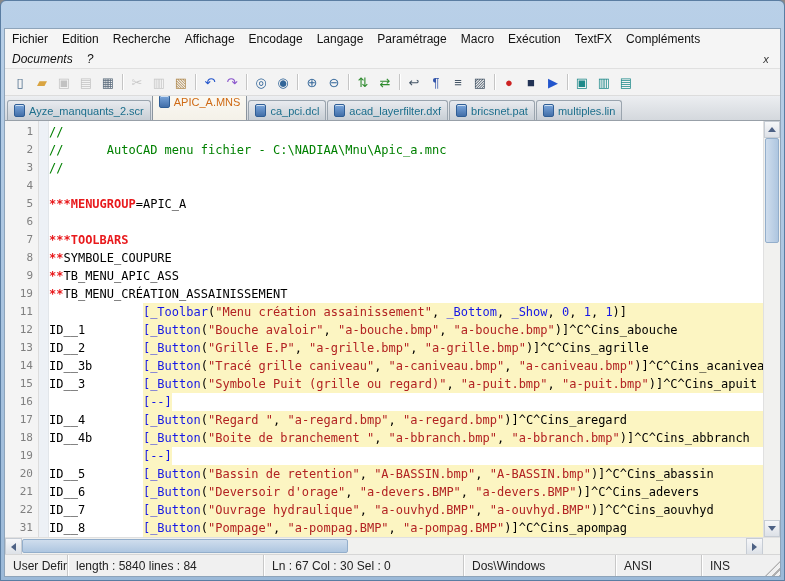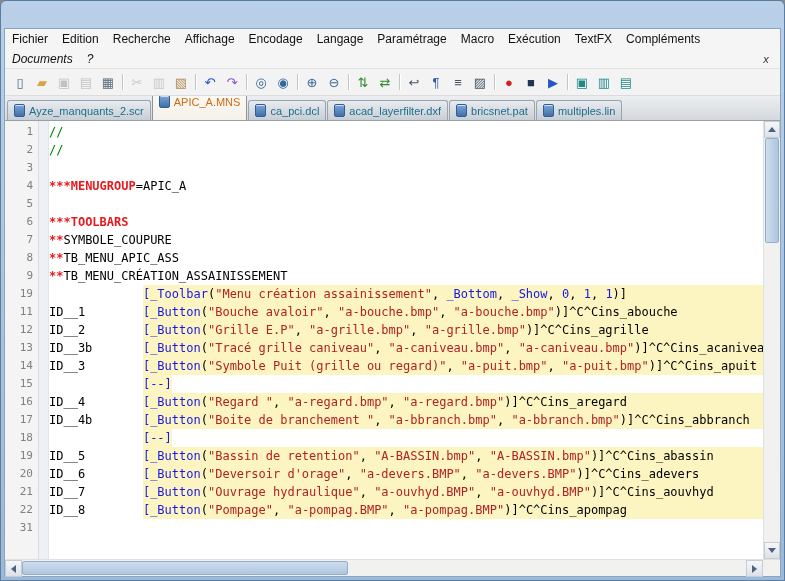--- a/index.html
+++ b/index.html
@@ -229,20 +229,21 @@
           <div class="lnum">18</div>
           <div class="lnum">19</div>
           <div class="lnum">20</div>
           <div class="lnum">21</div>
           <div class="lnum">22</div>
           <div class="lnum">31</div>
         </div>
       <div class="foldmargin"></div>
       <div class="code">
           <div class="line"><span class="sg-c">//</span></div>
+          <div class="line"><span class="sg-c">//      AutoCAD menu fichier - C:\NADIAA\Mnu\Apic_a.mnc</span></div>
           <div class="line"><span class="sg-c">//</span></div>
           <div class="line"></div>
           <div class="line"><span class="sg-r">***</span><span class="sg-r">MENUGROUP</span><span class="sg-p">=APIC_A</span></div>
           <div class="line"></div>
           <div class="line"><span class="sg-r">***</span><span class="sg-r">TOOLBARS</span></div>
           <div class="line"><span class="sg-r">**</span><span class="sg-p">SYMBOLE_COUPURE</span></div>
           <div class="line"><span class="sg-r">**</span><span class="sg-p">TB_MENU_APIC_ASS</span></div>
           <div class="line"><span class="sg-r">**</span><span class="sg-p">TB_MENU_CRÉATION_ASSAINISSEMENT</span></div>
           <div class="line"><span class="sg-p">             </span><span class="sg-b hl">[_Toolbar</span><span class="sg-p hl">(</span><span class="sg-s hl">"Menu création assainissement"</span><span class="sg-p hl">, </span><span class="sg-b hl">_Bottom</span><span class="sg-p hl">, </span><span class="sg-b hl">_Show</span><span class="sg-p hl">, </span><span class="sg-b hl">0</span><span class="sg-p hl">, </span><span class="sg-b hl">1</span><span class="sg-p hl">, </span><span class="sg-b hl">1</span><span class="sg-p hl">)]</span><div class="fill hl"></div></div>
           <div class="line"><span class="sg-p">ID__1        </span><span class="sg-b hl">[_Button</span><span class="sg-p hl">(</span><span class="sg-s hl">"Bouche avaloir"</span><span class="sg-p hl">, </span><span class="sg-s hl">"a-bouche.bmp"</span><span class="sg-p hl">, </span><span class="sg-s hl">"a-bouche.bmp"</span><span class="sg-p hl">)]</span><span class="sg-p hl">^C^Cins_abouche</span><div class="fill hl"></div></div>
@@ -277,14 +278,23 @@
           </div>
         <div class="htrack">
             <div class="hthumb"></div>
           </div>
         <div class="sb-btn">
             <span class="arr right"></span>
           </div>
       </div>
       <div class="corner"></div>
     </div>
+    <div class="statusbar">
+        <div class="scell" style="width: 62px;">User Defin</div>
+        <div class="scell" style="width: 196px;">length : 5840     lines : 84</div>
+        <div class="scell" style="width: 200px;">Ln : 67     Col : 30     Sel : 0</div>
+        <div class="scell" style="width: 152px;">Dos\Windows</div>
+        <div class="scell" style="width: 86px;">ANSI</div>
+        <div class="scell" style="flex: 1 1 0%;">INS</div>
+        <div class="grip"></div>
+      </div>
   </div>
 </div>
 
 </body></html>

